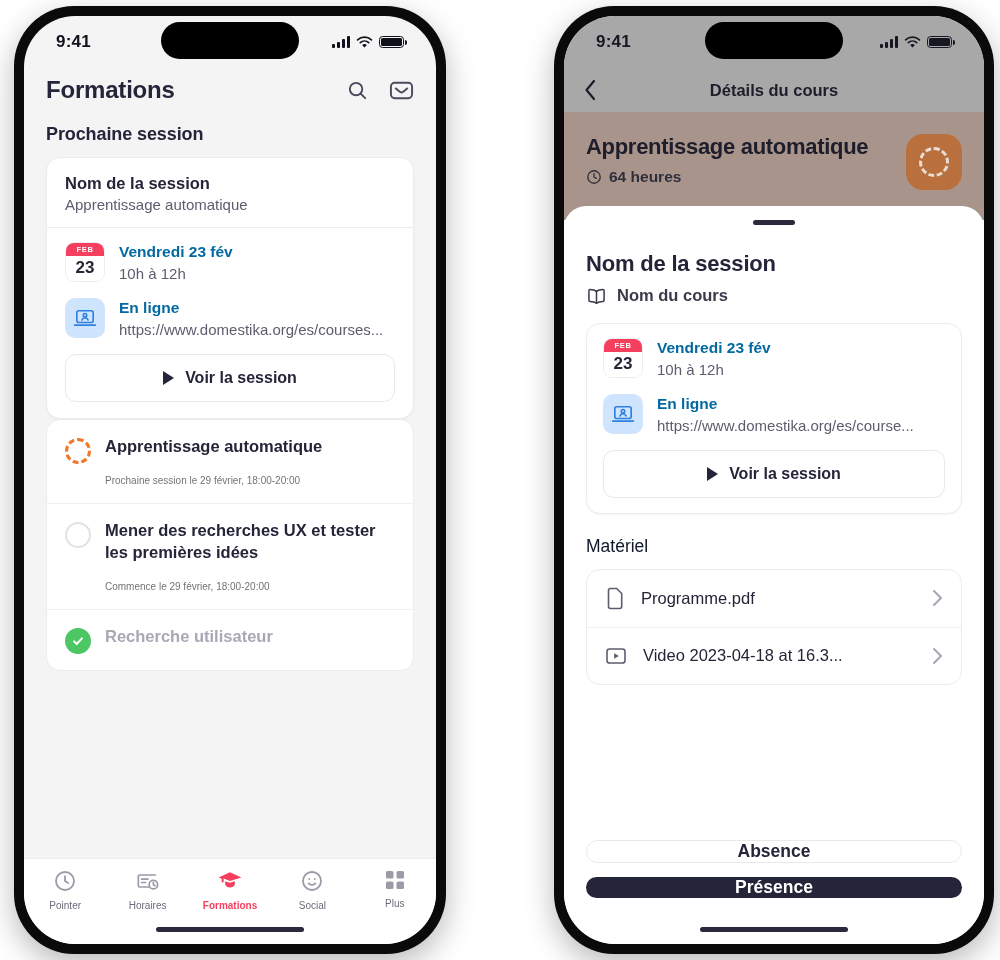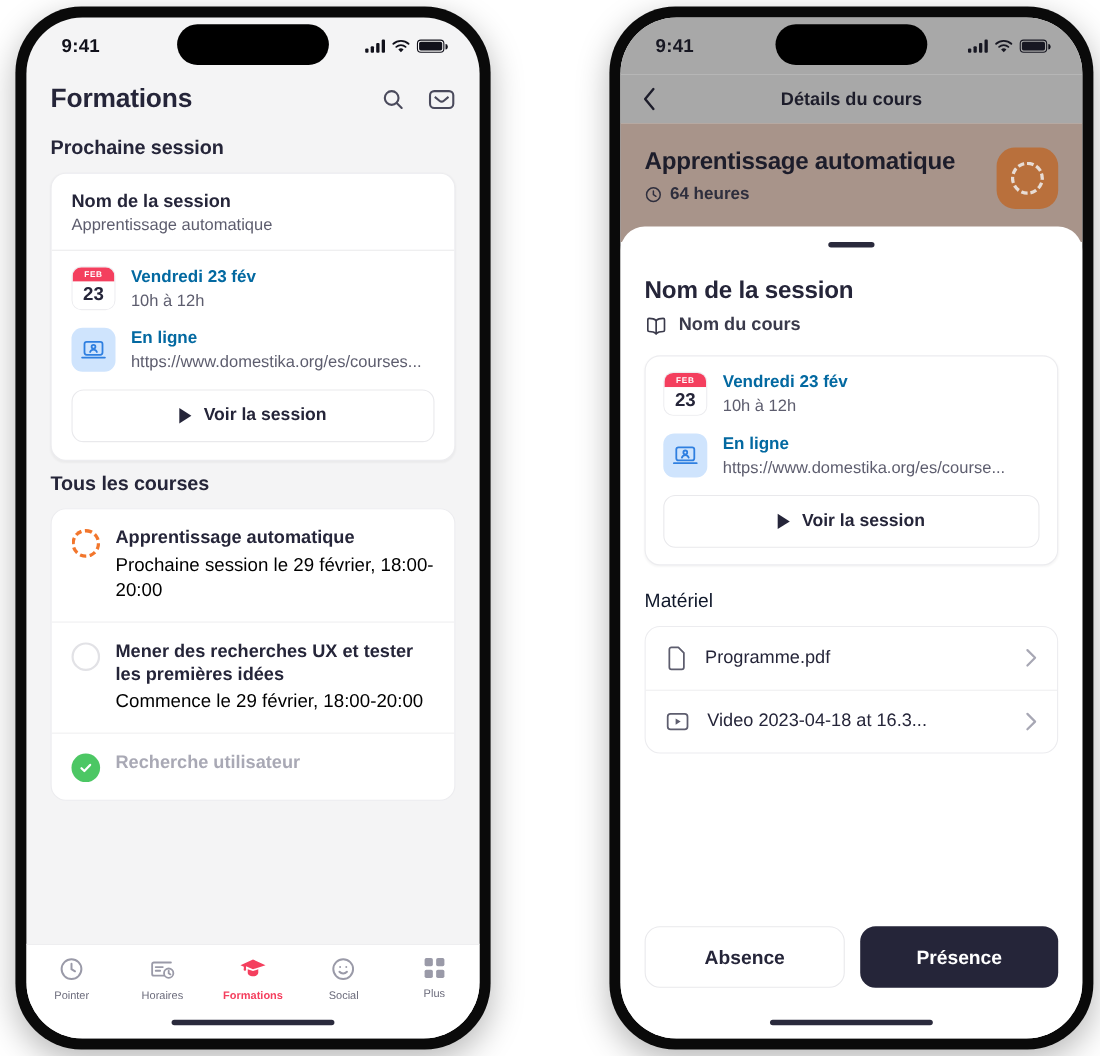--- a/index.html
+++ b/index.html
@@ -128,21 +128,21 @@
     font-size: 16px; font-weight: 700; color: #252539;
   }
   .play { width: 0; height: 0; border-left: 11px solid #252539;
           border-top: 7px solid transparent; border-bottom: 7px solid transparent; }
 
   .list-card { margin: 0 22px; background:#fff; border:1px solid #ececef;
                border-radius: 14px; overflow: hidden; }
   .li { display: flex; gap: 14px; padding: 16px 18px; align-items: flex-start; }
   .li + .li { border-top: 1px solid #efeff1; }
   .li .li-title { font-size: 16.5px; font-weight: 700; color: #252539; line-height: 1.28; }
-  .li .li-sub { font-size: 17px; color: #000000; line-height: 1.35; margin-top: 3px; }
+  .li .li-sub { font-size: 10px; color: #737373; line-height: 1.35; margin-top: 17px; }
   .li.done .li-title { color: #a9a9b5; }
 
   .ring { width: 26px; height: 26px; flex-shrink: 0; margin-top: 2px; }
   .ring.dashed { border: 3px dashed #f2762c; border-radius: 50%; }
   .ring.empty  { border: 2.5px solid #e2e2e6; border-radius: 50%; }
   .ring.check  {
     border-radius: 50%; background: #4cc764;
     display: flex; align-items: center; justify-content: center;
   }
 
@@ -231,21 +231,21 @@
   }
   .mat-row {
     display: flex; align-items: center; gap: 16px; padding: 17px 18px;
     font-size: 16.5px; color: #252539; font-weight: 500;
   }
   .mat-row + .mat-row { border-top: 1px solid #efeff1; }
   .mat-row .chev { margin-left: auto; color: #a7a7b4; }
   .mat-ico { color: #5d5d6e; display: flex; }
 
   .actions {
-    margin-top: auto; display: flex; gap: 14px; padding: 18px 22px 0;
+    margin-top: auto; display: flex; gap: 14px; padding: 18px 22px 0; flex-direction: column;
   }
   .btn-ghost {
     flex: 1; height: 56px; border-radius: 14px; background: #fff;
     border: 1px solid #e9e9ec;
     display: flex; align-items: center; justify-content: center;
     font-size: 17.5px; font-weight: 700; color: #252539;
   }
   .btn-dark {
     flex: 1; height: 56px; border-radius: 14px; background: #252539;
     display: flex; align-items: center; justify-content: center;
@@ -330,21 +330,20 @@
             <div class="m2">https://www.domestika.org/es/courses...</div>
           </div>
         </div>
 
         <div class="btn-outline">
           <span class="play"></span>
           <span>Voir la session</span>
         </div>
       </div>
 
-      <div class="sec-title">Tous les courses</div>
 
       <div class="scrollmask">
         <div class="list-card">
 
           <div class="li">
             <span class="ring dashed"></span>
             <div>
               <div class="li-title">Apprentissage automatique</div>
               <div class="li-sub">Prochaine session le 29 février, 18:00-20:00</div>
             </div>

